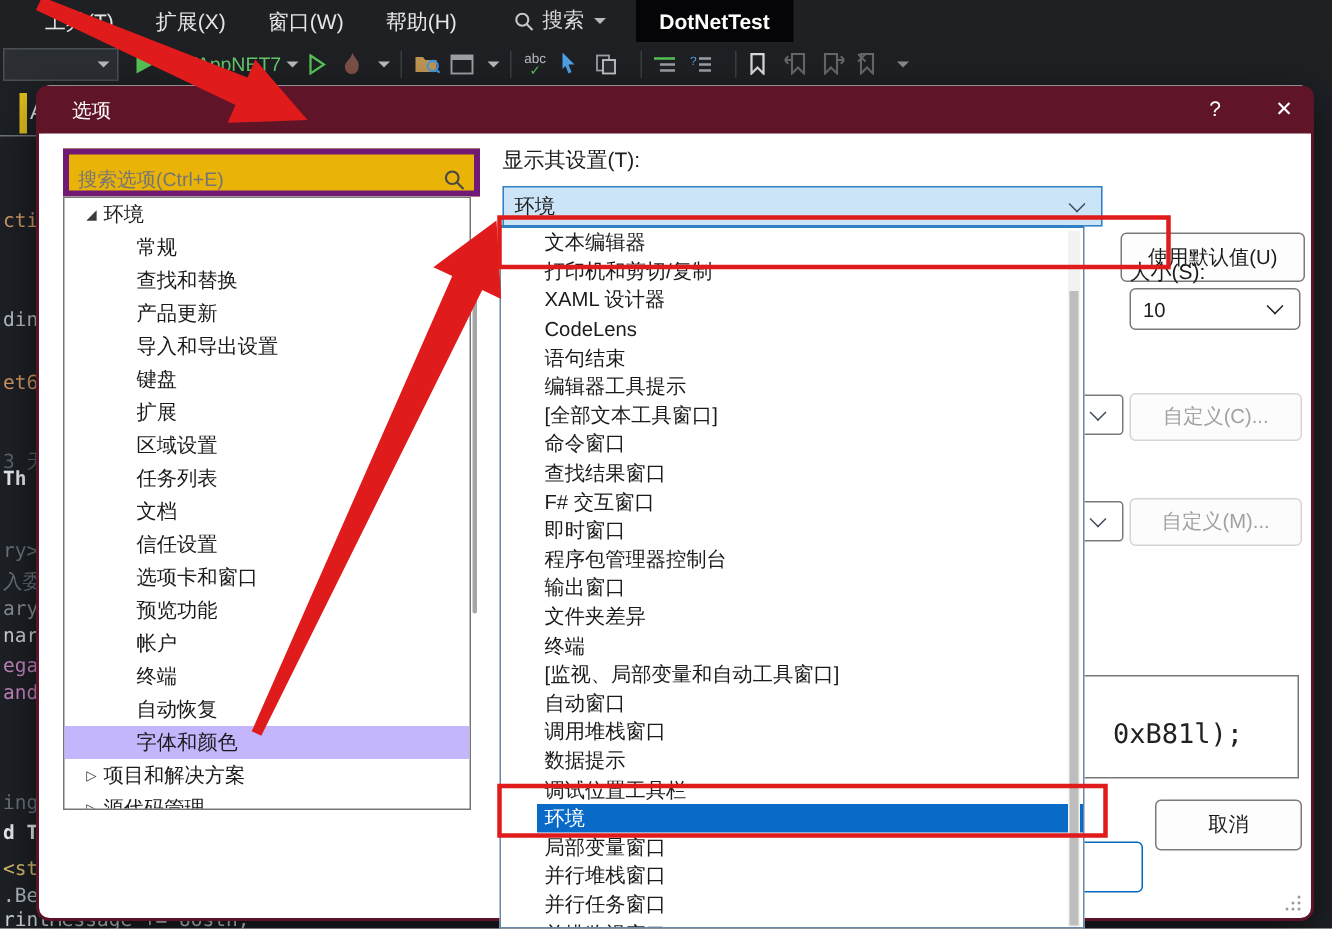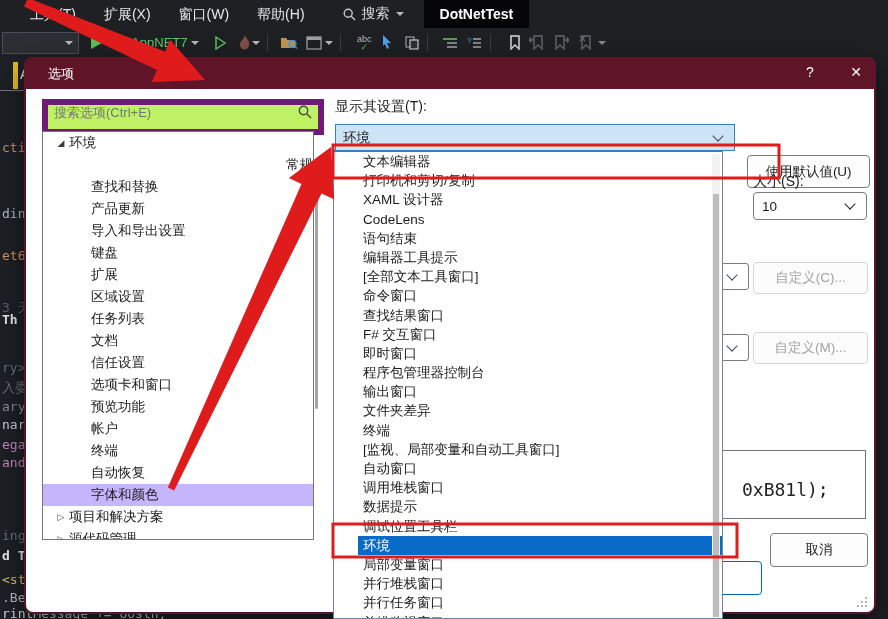--- a/index.html
+++ b/index.html
@@ -12,34 +12,34 @@
   .menu-item{padding:0 14px;line-height:28px;cursor:default;}
   .menu-search{display:flex;align-items:center;gap:6px;margin-left:24px;color:#d8d8d8;}
   .badge{margin-left:20px;background:#050507;color:#fff;font-weight:bold;height:28px;display:flex;align-items:center;padding:0 16px;font-size:14px;}
   .caret-down{width:0;height:0;border-left:4px solid transparent;border-right:4px solid transparent;border-top:4px solid #b9b9b9;display:inline-block;}
   
   .toolbar{left:0;top:28px;width:888px;height:29px;background:#1f2023;display:flex;align-items:center;font-size:13px;}
   .tb-combo{width:70px;height:20px;background:#2b2f34;border:1px solid #4a4f55;margin-left:2px;display:flex;align-items:center;justify-content:flex-end;padding-right:5px;}
   .play{width:0;height:0;border-left:11px solid #57c357;border-top:6px solid transparent;border-bottom:6px solid transparent;margin-left:12px;}
   .run-label{color:#62c76a;margin:0 4px 0 6px;}
   .tb-sep{width:1px;height:18px;background:#3a3e44;margin:0 7px;}
-  .tb-icon{display:inline-flex;align-items:center;justify-content:flex-end;width:22px;height:22px;margin:0 1px;}
+  .tb-icon{display:inline-flex;align-items:center;justify-content:flex-start;width:22px;height:22px;margin:0 1px;}
   .abc{font-size:9px;color:#b9bec4;line-height:8px;text-align:center;}
   .abc b{color:#57c357;display:block;font-size:9px;}
   
   .frag{position:absolute;left:2px;font-family:"DejaVu Sans Mono","Liberation Mono",monospace;font-size:13px;white-space:pre;z-index:1;}
   .tabmark{left:13px;top:62px;width:5px;height:27px;background:#e3c21c;z-index:1;}
   .tabletter{left:20px;top:66px;color:#e8e8e8;font-size:14px;z-index:1;}
   .tabline{left:0;top:90px;width:24px;height:1px;background:#70747c;z-index:1;}
   
   .dialog{left:24px;top:57px;width:848px;height:555px;background:#ffffff;border:2px solid #5c1227;border-top:none;border-radius:9px;box-shadow:0 10px 30px rgba(0,0,0,.55);z-index:10;}
   .titlebar{left:-2px;top:0;width:848px;height:30px;background:#601428;border:2px solid #601428;border-bottom:none;border-radius:8px 8px 0 0;color:#fff;display:flex;align-items:center;font-size:13px;}
   .title-text{margin-left:22px;}
   .tb-btn{position:absolute;top:0;width:40px;height:30px;display:flex;align-items:center;justify-content:center;color:#fff;font-size:14px;cursor:default;}
-  .searchbox{left:16px;top:42px;width:270px;height:24px;border:6px solid #701a75;display:flex;align-items:flex-start;background:#bef264;}
+  .searchbox{left:16px;top:42px;width:270px;height:24px;border:4px solid #701a75;display:flex;align-items:flex-end;background:#eab308;}
   .searchbox input{border:none;outline:none;flex:1;font-size:13px;color:#444;padding:0 6px;font-family:inherit;background:transparent;}
   .tree{left:16px;top:74px;width:270px;height:407px;border:1px solid #767676;overflow:hidden;background:#fff;font-size:13.5px;color:#1b1b1b;}
   .tree-row{height:22px;line-height:22px;display:flex;align-items:center;white-space:nowrap;}
   .tree-row .expander{width:16px;font-size:9px;color:#3b3b3b;text-align:center;flex:0 0 16px;}
   .tree-row.selected{background:#c4b5fd;}
   .tree-scroll{left:289px;top:130px;width:3px;height:222px;background:#a6a6a6;border-radius:2px;}
   .lbl{font-size:14px;color:#1b1b1b;}
   .combo{left:309px;top:67px;width:398px;height:25px;background:#cce4f7;border:1px solid #2f80c4;display:flex;align-items:center;font-size:13.5px;color:#1b1b1b;}
   .combo .val{padding-left:7px;flex:1;}
   .chev{width:7px;height:7px;border-right:1.5px solid #3f4a5a;border-bottom:1.5px solid #3f4a5a;transform:rotate(45deg);margin-right:12px;margin-top:-4px;}
@@ -212,21 +212,21 @@
         <line x1="8.7" y1="8.7" x2="13" y2="13" stroke="#474747" stroke-width="1.4"></line>
       </svg>
   </div>
 
   <div class="abs tree">
 
   <div class="tree-row" style="padding-left: 10px;">
         <span class="expander">◢</span>
         <span>环境</span>
       </div>
-      <div class="tree-row" style="padding-left: 32px; justify-content: flex-end;">
+      <div class="tree-row" style="padding-left: 32px;">
         <span class="expander"></span>
         <span>常规</span>
       </div>
       <div class="tree-row" style="padding-left: 32px;">
         <span class="expander"></span>
         <span>查找和替换</span>
       </div>
       <div class="tree-row" style="padding-left: 32px;">
         <span class="expander"></span>
         <span>产品更新</span>

